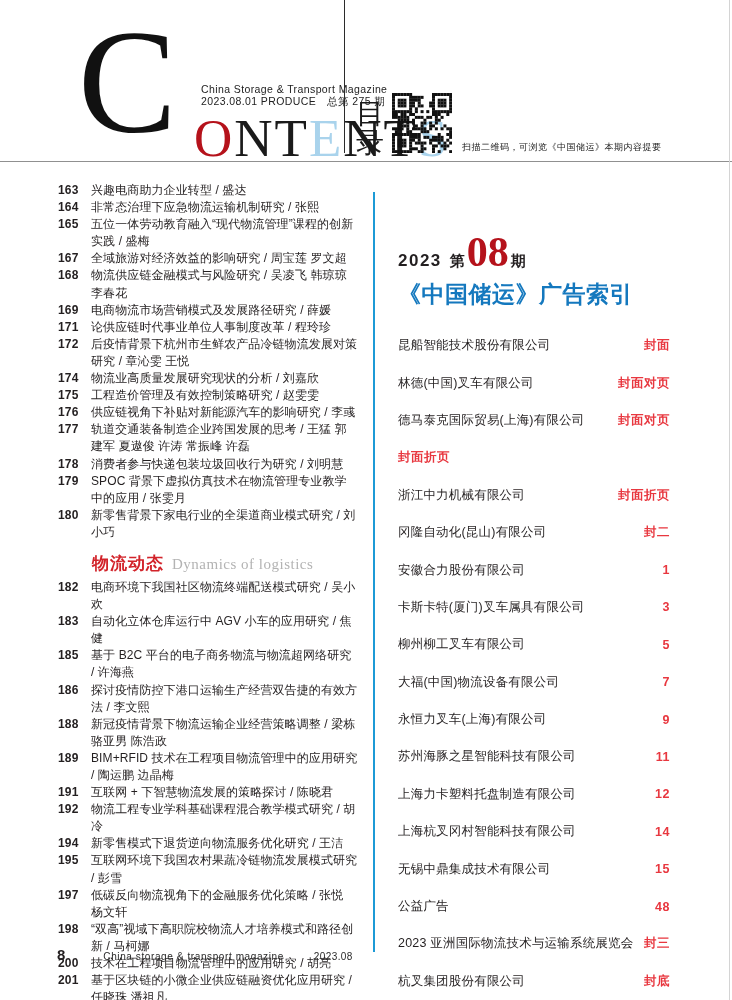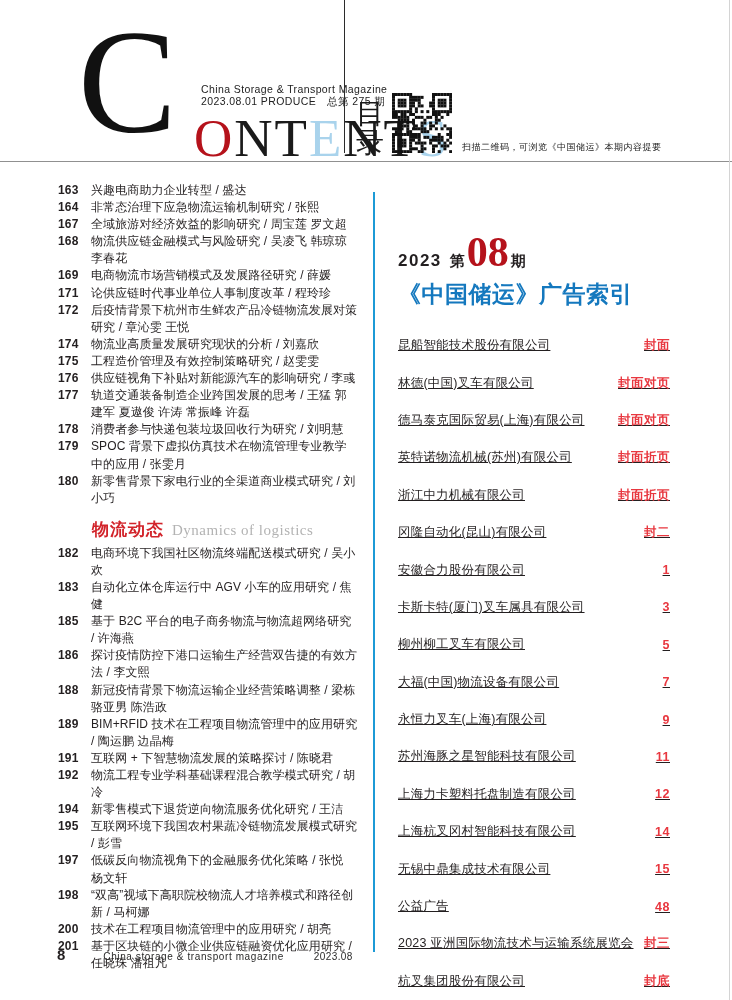--- a/index.html
+++ b/index.html
@@ -54,21 +54,21 @@
   
   .ads{position:absolute;left:398px;top:188px;width:272px;}
   .ads-issue{display:flex;align-items:baseline;white-space:nowrap;margin-top:47px;}
   .ads-issue .year{font-size:17px;font-weight:700;letter-spacing:1.5px;margin-right:8px;}
   .ads-issue .zh{font-size:15px;font-weight:600;}
   .ads-issue .big-no{
     font-family:"Liberation Serif","DejaVu Serif",serif;
     font-size:42px;font-weight:700;color:var(--logo-red);line-height:34px;margin:0 2px;
   }
   .ads-title{margin-top:8px;font-size:23px;font-weight:700;color:var(--title-blue);letter-spacing:.5px;white-space:nowrap;}
-  .ad-list{margin-top:17px;text-decoration:underline;}
+  .ad-list{margin-top:17px;}
   .ad-row{height:37.4px;display:flex;justify-content:space-between;align-items:center;font-size:12.5px;}
   .ad-name{letter-spacing:.2px;}
   .ad-page{color:var(--ref-red);font-weight:600;letter-spacing:.5px;}
 
   
   .footer{position:absolute;left:57px;top:946px;display:flex;align-items:baseline;white-space:nowrap;}
   .footer .pno{font-size:15px;font-weight:700;}
   .footer .mag{font-size:10px;letter-spacing:.6px;margin-left:38px;color:#2a2a2a;}
   .footer .date{font-size:10px;letter-spacing:.4px;margin-left:30px;color:#2a2a2a;}
 </style>
@@ -337,20 +337,24 @@
 <div class="articles" id="articles">
     <div class="article-row">
       <span class="article-no">163</span>
       <span class="article-text">兴趣电商助力企业转型 / 盛达</span>
     </div>
     <div class="article-row">
       <span class="article-no">164</span>
       <span class="article-text">非常态治理下应急物流运输机制研究 / 张熙</span>
     </div>
     <div class="article-row">
+      <span class="article-no">165</span>
+      <span class="article-text">五位一体劳动教育融入“现代物流管理”课程的创新实践 / 盛梅</span>
+    </div>
+    <div class="article-row">
       <span class="article-no">167</span>
       <span class="article-text">全域旅游对经济效益的影响研究 / 周宝莲 罗文超</span>
     </div>
     <div class="article-row">
       <span class="article-no">168</span>
       <span class="article-text">物流供应链金融模式与风险研究 / 吴凌飞 韩琼琼 李春花</span>
     </div>
     <div class="article-row">
       <span class="article-no">169</span>
       <span class="article-text">电商物流市场营销模式及发展路径研究 / 薛媛</span>
@@ -467,21 +471,20 @@
       </div>
       <div class="ad-row">
         <span class="ad-name">林德(中国)叉车有限公司</span>
         <span class="ad-page">封面对页</span>
       </div>
       <div class="ad-row">
         <span class="ad-name">德马泰克国际贸易(上海)有限公司</span>
         <span class="ad-page">封面对页</span>
       </div>
       <div class="ad-row">
-        <span class="ad-name">英特诺物流机械(苏州)有限公司</span>
         <span class="ad-page">封面折页</span>
       </div>
       <div class="ad-row">
         <span class="ad-name">浙江中力机械有限公司</span>
         <span class="ad-page">封面折页</span>
       </div>
       <div class="ad-row">
         <span class="ad-name">冈隆自动化(昆山)有限公司</span>
         <span class="ad-page">封二</span>
       </div>

